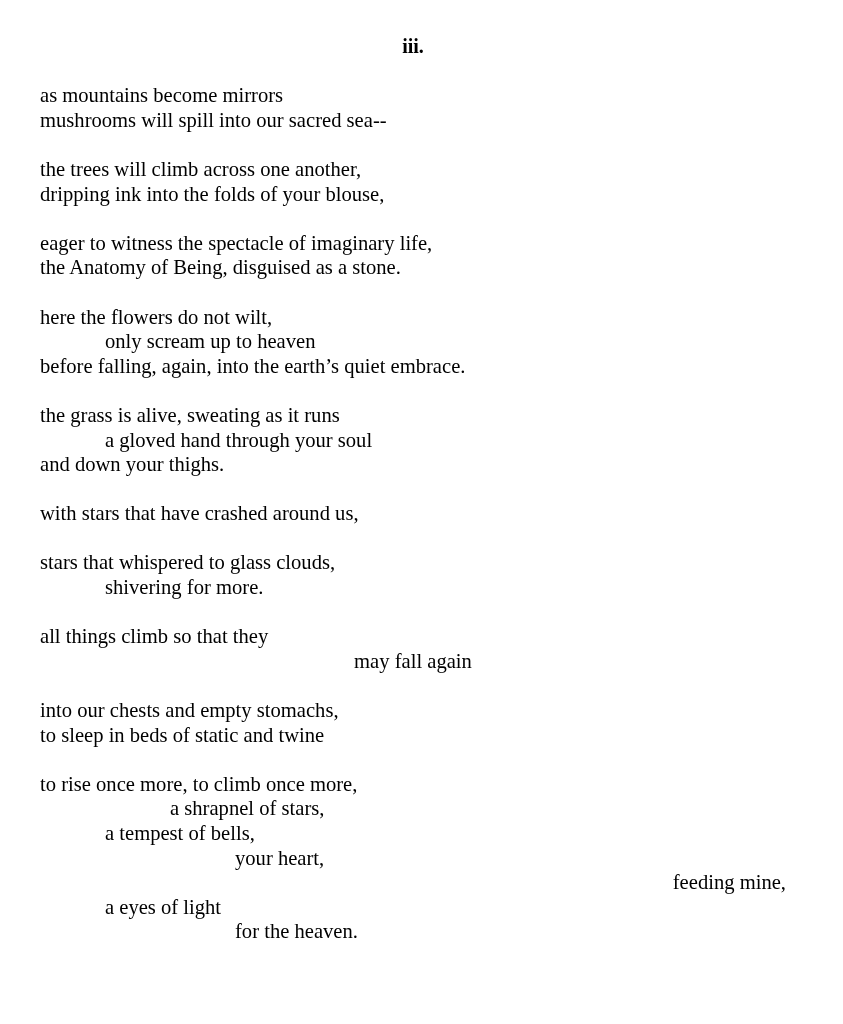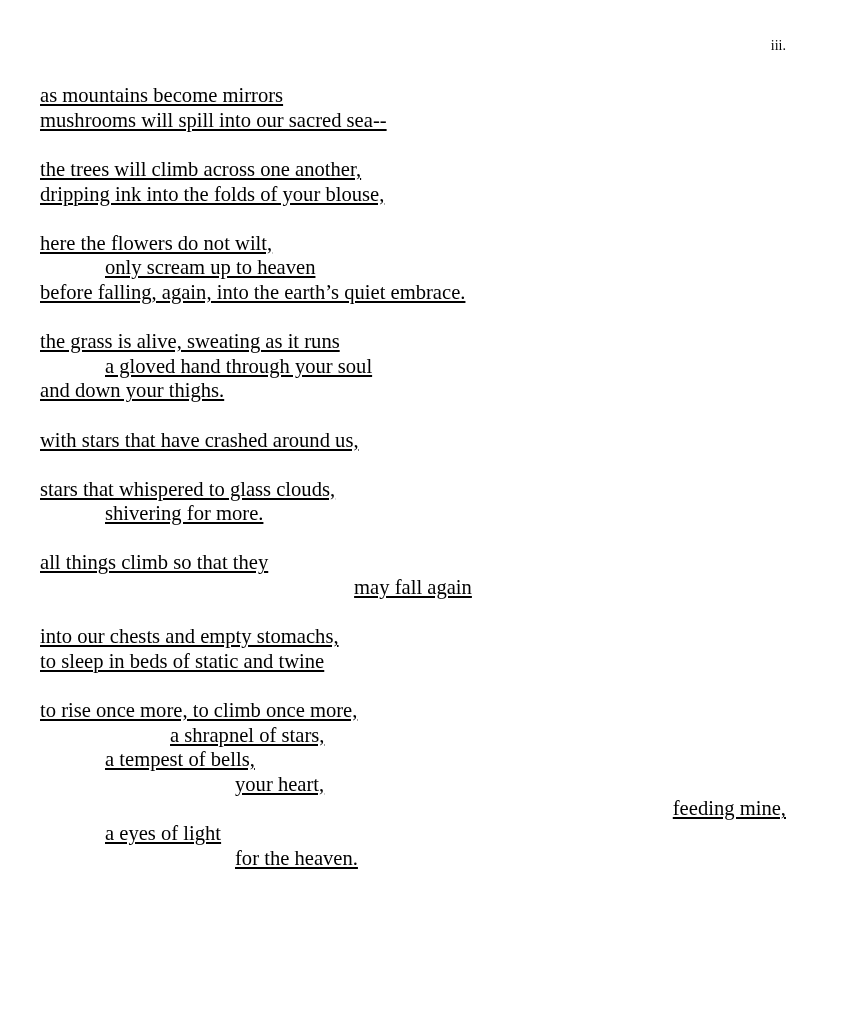--- a/index.html
+++ b/index.html
@@ -14,32 +14,31 @@
     box-sizing: border-box;
     background: #ffffff;
     color: #000000;
     padding: 34px 57px 0 40px;
     font-family: "Liberation Serif", "DejaVu Serif", serif;
     font-size: 20.6px;
     line-height: 24.6px;
     overflow: hidden;
   }
   .title {
-    font-size: 14px;
-    font-weight: normal;
-    text-align: right;
+    font-size: 20px;
+    font-weight: bold;
+    text-align: center;
     margin: 0 0 24.6px 0;
     line-height: 24.6px;
   }
   .poem {
     margin: 0;
   }
   .stanza {
     margin: 0 0 24.6px 0;
-    text-decoration: underline;
   }
   .stanza:last-child {
     margin-bottom: 0;
   }
   .line {
     white-space: pre;
     min-height: 24.6px;
     line-height: 24.6px;
   }
 </style>
@@ -49,20 +48,24 @@
 <div class="page">
   <h1 class="title">iii.</h1>
   <div class="poem" id="poem">
       <div class="stanza">
         <div class="line" style="padding-left: 0px;">as mountains become mirrors</div>
         <div class="line" style="padding-left: 0px;">mushrooms will spill into our sacred sea--</div>
       </div>
       <div class="stanza">
         <div class="line" style="padding-left: 0px;">the trees will climb across one another,</div>
         <div class="line" style="padding-left: 0px;">dripping ink into the folds of your blouse,</div>
+      </div>
+      <div class="stanza">
+        <div class="line" style="padding-left: 0px;">eager to witness the spectacle of imaginary life,</div>
+        <div class="line" style="padding-left: 0px;">the Anatomy of Being, disguised as a stone.</div>
       </div>
       <div class="stanza">
         <div class="line" style="padding-left: 0px;">here the flowers do not wilt,</div>
         <div class="line" style="padding-left: 65px;">only scream up to heaven</div>
         <div class="line" style="padding-left: 0px;">before falling, again, into the earth’s quiet embrace.</div>
       </div>
       <div class="stanza">
         <div class="line" style="padding-left: 0px;">the grass is alive, sweating as it runs</div>
         <div class="line" style="padding-left: 65px;">a gloved hand through your soul</div>
         <div class="line" style="padding-left: 0px;">and down your thighs.</div>

